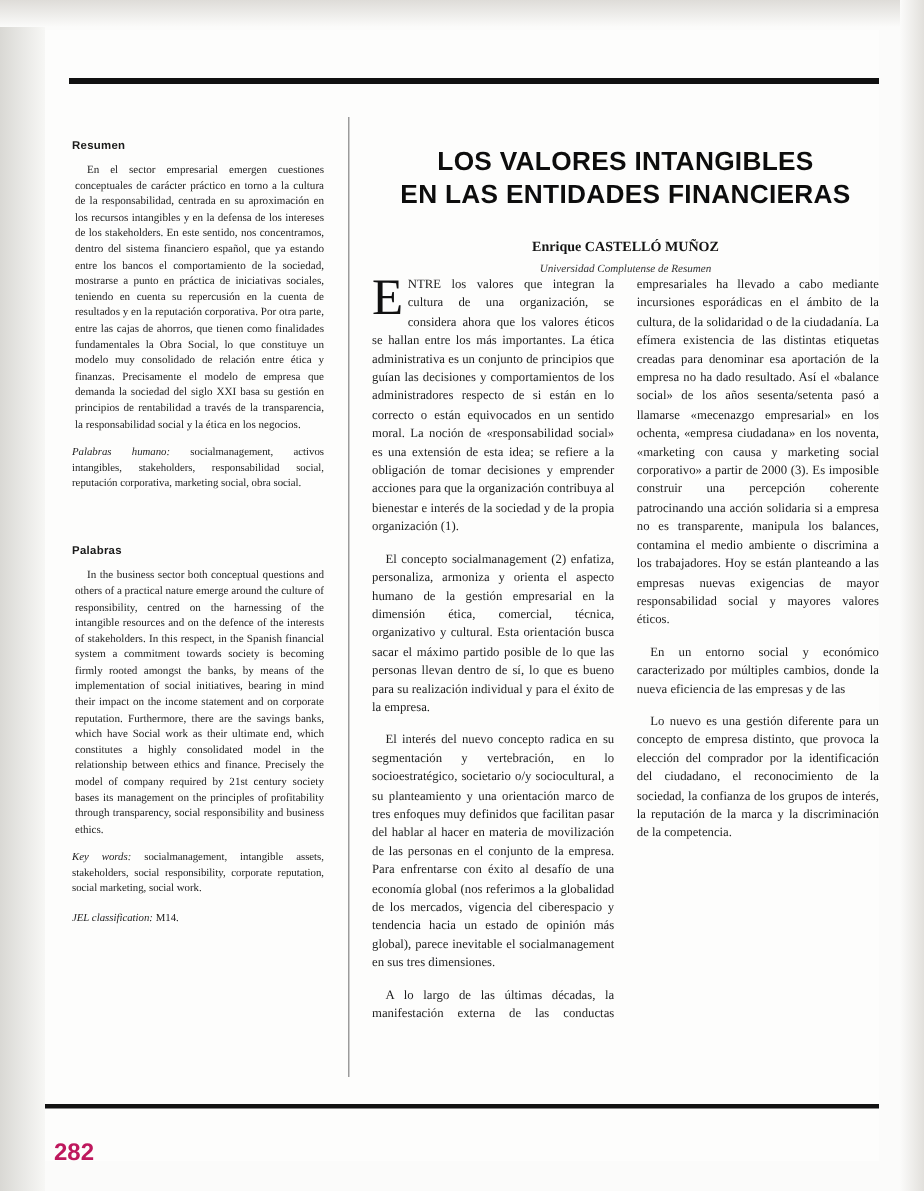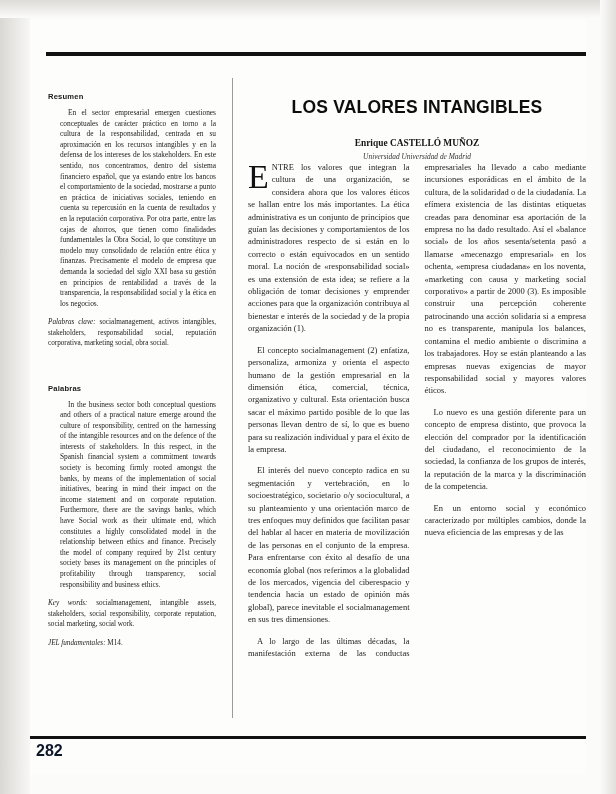--- a/index.html
+++ b/index.html
@@ -67,21 +67,21 @@
     color: #1a1a1a;
     margin: 0 0 7px 0;
     letter-spacing: 0.2px;
   }
   .abs-p {
     font-family: "Liberation Serif", serif;
     font-size: 7.4px;
     line-height: 10.6px;
     text-align: justify;
     color: #222222;
-    margin: 0 0 8px 12px;
+    margin: 0 0 8px 2px;
     text-indent: 8px;
     -webkit-hyphens: auto;
     hyphens: auto;
   }
   .kw-p {
     font-family: "Liberation Serif", serif;
     font-size: 7.2px;
     line-height: 10.4px;
     text-align: justify;
     color: #222222;
@@ -168,25 +168,25 @@
     position: absolute;
     left: 30px;
     top: 736px;
     width: 556px;
     height: 3px;
     background: #121212;
   }
   .folio {
     position: absolute;
     left: 36px;
-    top: 742px;
+    top: 760px;
     font-family: "Liberation Sans", sans-serif;
     font-size: 16px;
     font-weight: bold;
-    color: #0f172a;
+    color: #be185d;
   }
   .edge-shade-left {
     position: absolute;
     left: 0;
     top: 0;
     width: 30px;
     height: 794px;
     background: linear-gradient(to right, #d9d8d4, #f7f7f5);
   }
   .edge-shade-top {
@@ -212,43 +212,44 @@
 <div class="page">
 
   <div class="page-inner"></div>
 
   <div class="top-rule"></div>
   <div class="vert-rule"></div>
 
   <div class="col-left">
     <div class="abs-head">Resumen</div>
     <p class="abs-p">En el sector empresarial emergen cuestiones conceptuales de carácter práctico en torno a la cultura de la responsabilidad, centrada en su aproximación en los recursos intangibles y en la defensa de los intereses de los stakeholders. En este sentido, nos concentramos, dentro del sistema financiero español, que ya estando entre los bancos el comportamiento de la sociedad, mostrarse a punto en práctica de iniciativas sociales, teniendo en cuenta su repercusión en la cuenta de resultados y en la reputación corporativa. Por otra parte, entre las cajas de ahorros, que tienen como finalidades fundamentales la Obra Social, lo que constituye un modelo muy consolidado de relación entre ética y finanzas. Precisamente el modelo de empresa que demanda la sociedad del siglo XXI basa su gestión en principios de rentabilidad a través de la transparencia, la responsabilidad social y la ética en los negocios.</p>
-    <p class="kw-p"><i>Palabras clave:</i> <span>socialmanagement, activos intangibles, stakeholders, responsabilidad social, reputación corporativa, marketing social, obra social.</span></p>
+    <p class="kw-p"><i>Palabras humano:</i> <span>socialmanagement, activos intangibles, stakeholders, responsabilidad social, reputación corporativa, marketing social, obra social.</span></p>
     <div class="spacer-lg"></div>
     <div class="abs-head">Palabras</div>
     <p class="abs-p">In the business sector both conceptual questions and others of a practical nature emerge around the culture of responsibility, centred on the harnessing of the intangible resources and on the defence of the interests of stakeholders. In this respect, in the Spanish financial system a commitment towards society is becoming firmly rooted amongst the banks, by means of the implementation of social initiatives, bearing in mind their impact on the income statement and on corporate reputation. Furthermore, there are the savings banks, which have Social work as their ultimate end, which constitutes a highly consolidated model in the relationship between ethics and finance. Precisely the model of company required by 21st century society bases its management on the principles of profitability through transparency, social responsibility and business ethics.</p>
     <p class="kw-p"><i>Key words:</i> <span>socialmanagement, intangible assets, stakeholders, social responsibility, corporate reputation, social marketing, social work.</span></p>
-    <p class="jel-p"><i>JEL fundamentales:</i> <span>M14.</span></p>
+    <p class="jel-p"><i>JEL classification:</i> <span>M14.</span></p>
   </div>
 
   <div class="col-right">
     <h1 class="title">
       <span>LOS VALORES INTANGIBLES</span><br>
+      <span>EN LAS ENTIDADES FINANCIERAS</span>
     </h1>
     <div class="author">Enrique CASTELLÓ MUÑOZ</div>
-    <div class="affil">Universidad Universidad de Madrid</div>
+    <div class="affil">Universidad Complutense de Resumen</div>
 
 
     <div class="two-col">
       <p class="body-p first">ENTRE los valores que integran la cultura de una organización, se considera ahora que los valores éticos se hallan entre los más importantes. La ética administrativa es un conjunto de principios que guían las decisiones y comportamientos de los administradores respecto de si están en lo correcto o están equivocados en un sentido moral. La noción de «responsabilidad social» es una extensión de esta idea; se refiere a la obligación de tomar decisiones y emprender acciones para que la organización contribuya al bienestar e interés de la sociedad y de la propia organización (1).</p>
       <p class="body-p">El concepto socialmanagement (2) enfatiza, personaliza, armoniza y orienta el aspecto humano de la gestión empresarial en la dimensión ética, comercial, técnica, organizativo y cultural. Esta orientación busca sacar el máximo partido posible de lo que las personas llevan dentro de sí, lo que es bueno para su realización individual y para el éxito de la empresa.</p>
       <p class="body-p">El interés del nuevo concepto radica en su segmentación y vertebración, en lo socioestratégico, societario o/y sociocultural, a su planteamiento y una orientación marco de tres enfoques muy definidos que facilitan pasar del hablar al hacer en materia de movilización de las personas en el conjunto de la empresa. Para enfrentarse con éxito al desafío de una economía global (nos referimos a la globalidad de los mercados, vigencia del ciberespacio y tendencia hacia un estado de opinión más global), parece inevitable el socialmanagement en sus tres dimensiones.</p>
       <p class="body-p">A lo largo de las últimas décadas, la manifestación externa de las conductas empresariales ha llevado a cabo mediante incursiones esporádicas en el ámbito de la cultura, de la solidaridad o de la ciudadanía. La efímera existencia de las distintas etiquetas creadas para denominar esa aportación de la empresa no ha dado resultado. Así el «balance social» de los años sesenta/setenta pasó a llamarse «mecenazgo empresarial» en los ochenta, «empresa ciudadana» en los noventa, «marketing con causa y marketing social corporativo» a partir de 2000 (3). Es imposible construir una percepción coherente patrocinando una acción solidaria si a empresa no es transparente, manipula los balances, contamina el medio ambiente o discrimina a los trabajadores. Hoy se están planteando a las empresas nuevas exigencias de mayor responsabilidad social y mayores valores éticos.</p>
+      <p class="body-p">En un entorno social y económico caracterizado por múltiples cambios, donde la nueva eficiencia de las empresas y de las</p>
       <p class="body-p">Lo nuevo es una gestión diferente para un concepto de empresa distinto, que provoca la elección del comprador por la identificación del ciudadano, el reconocimiento de la sociedad, la confianza de los grupos de interés, la reputación de la marca y la discriminación de la competencia.</p>
-      <p class="body-p">En un entorno social y económico caracterizado por múltiples cambios, donde la nueva eficiencia de las empresas y de las</p>
     </div>
   </div>
 
   <div class="footer-rule"></div>
   <div class="folio">282</div>
 
   <div class="edge-shade-left"></div>
   <div class="edge-shade-top"></div>
   <div class="edge-shade-right"></div>
 

